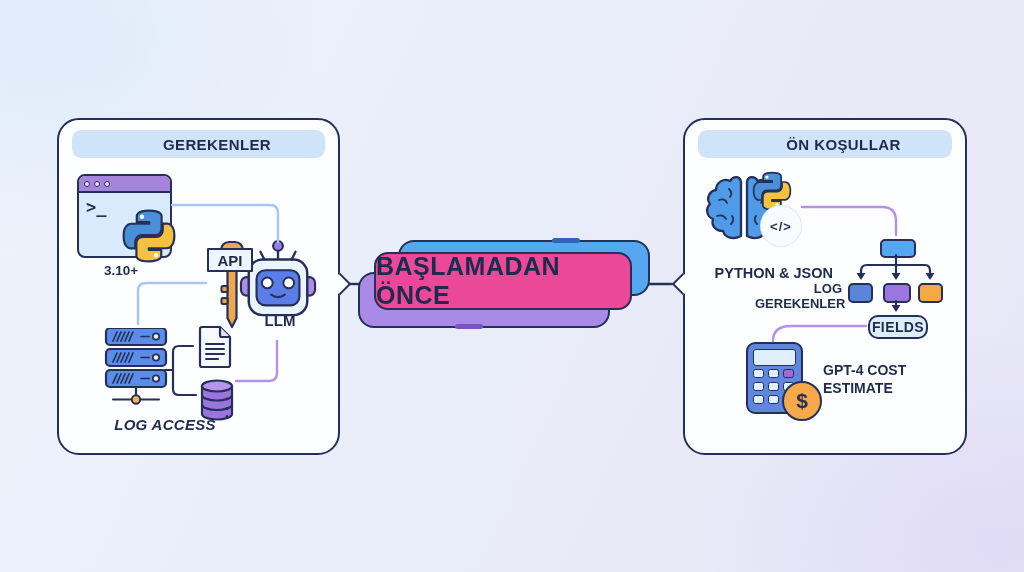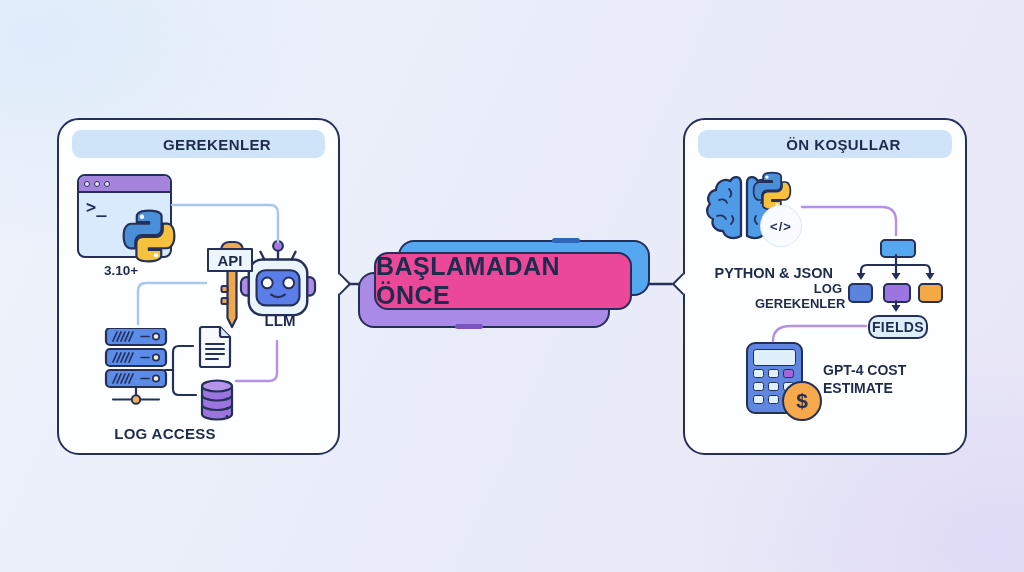--- a/index.html
+++ b/index.html
@@ -177,21 +177,21 @@
 
   <svg class="abs" style="left:140px;top:259px;" width="36" height="42" viewBox="0 0 36 42">
     <path d="M3 7 V35 A15 5.5 0 0 0 33 35 V7" fill="#9b75dd" stroke="#25305a" stroke-width="2.2"></path>
     <ellipse cx="18" cy="7" rx="15" ry="5.5" fill="#b795ea" stroke="#25305a" stroke-width="2.2"></ellipse>
     <path d="M3 16 A15 5.5 0 0 0 33 16 M3 25.5 A15 5.5 0 0 0 33 25.5" fill="none" stroke="#25305a" stroke-width="2.2"></path>
     <circle cx="28" cy="20" r="1.4" fill="#25305a"></circle>
       <circle cx="28" cy="29.5" r="1.4" fill="#25305a"></circle>
       <circle cx="28" cy="37.5" r="1.4" fill="#25305a"></circle>
   </svg>
 
-  <div class="lbl" style="left:46px;top:305px;width:120px;text-align:center;font-size:15px;letter-spacing:.3px;">LOG ACCESS</div>
+  <div class="lbl" style="left:46px;top:296px;width:120px;text-align:center;font-size:15px;letter-spacing:.3px;font-style:italic;">LOG ACCESS</div>
 </div>
 
 <div id="right-panel" class="panel">
   <div class="pill">ÖN KOŞULLAR</div>
 
   <svg class="abs" style="left:18px;top:52px;" width="82" height="72" viewBox="0 0 82 72">
     <g fill="#4f9be8" stroke="#25305a" stroke-width="2.3" stroke-linejoin="round">
       <path d="M38 64 C30 68 22 66 20 59 C12 59 8 53 10 47 C4 45 2 37 7 32 C3 27 6 19 13 18 C13 10 21 6 27 9 C31 3 38 4 38 11 Z"></path>
       <path d="M44 64 C52 68 60 66 62 59 C70 59 74 53 72 47 C78 45 80 37 75 32 C79 27 76 19 69 18 C69 10 61 6 55 9 C51 3 44 4 44 11 Z"></path>
     </g>

